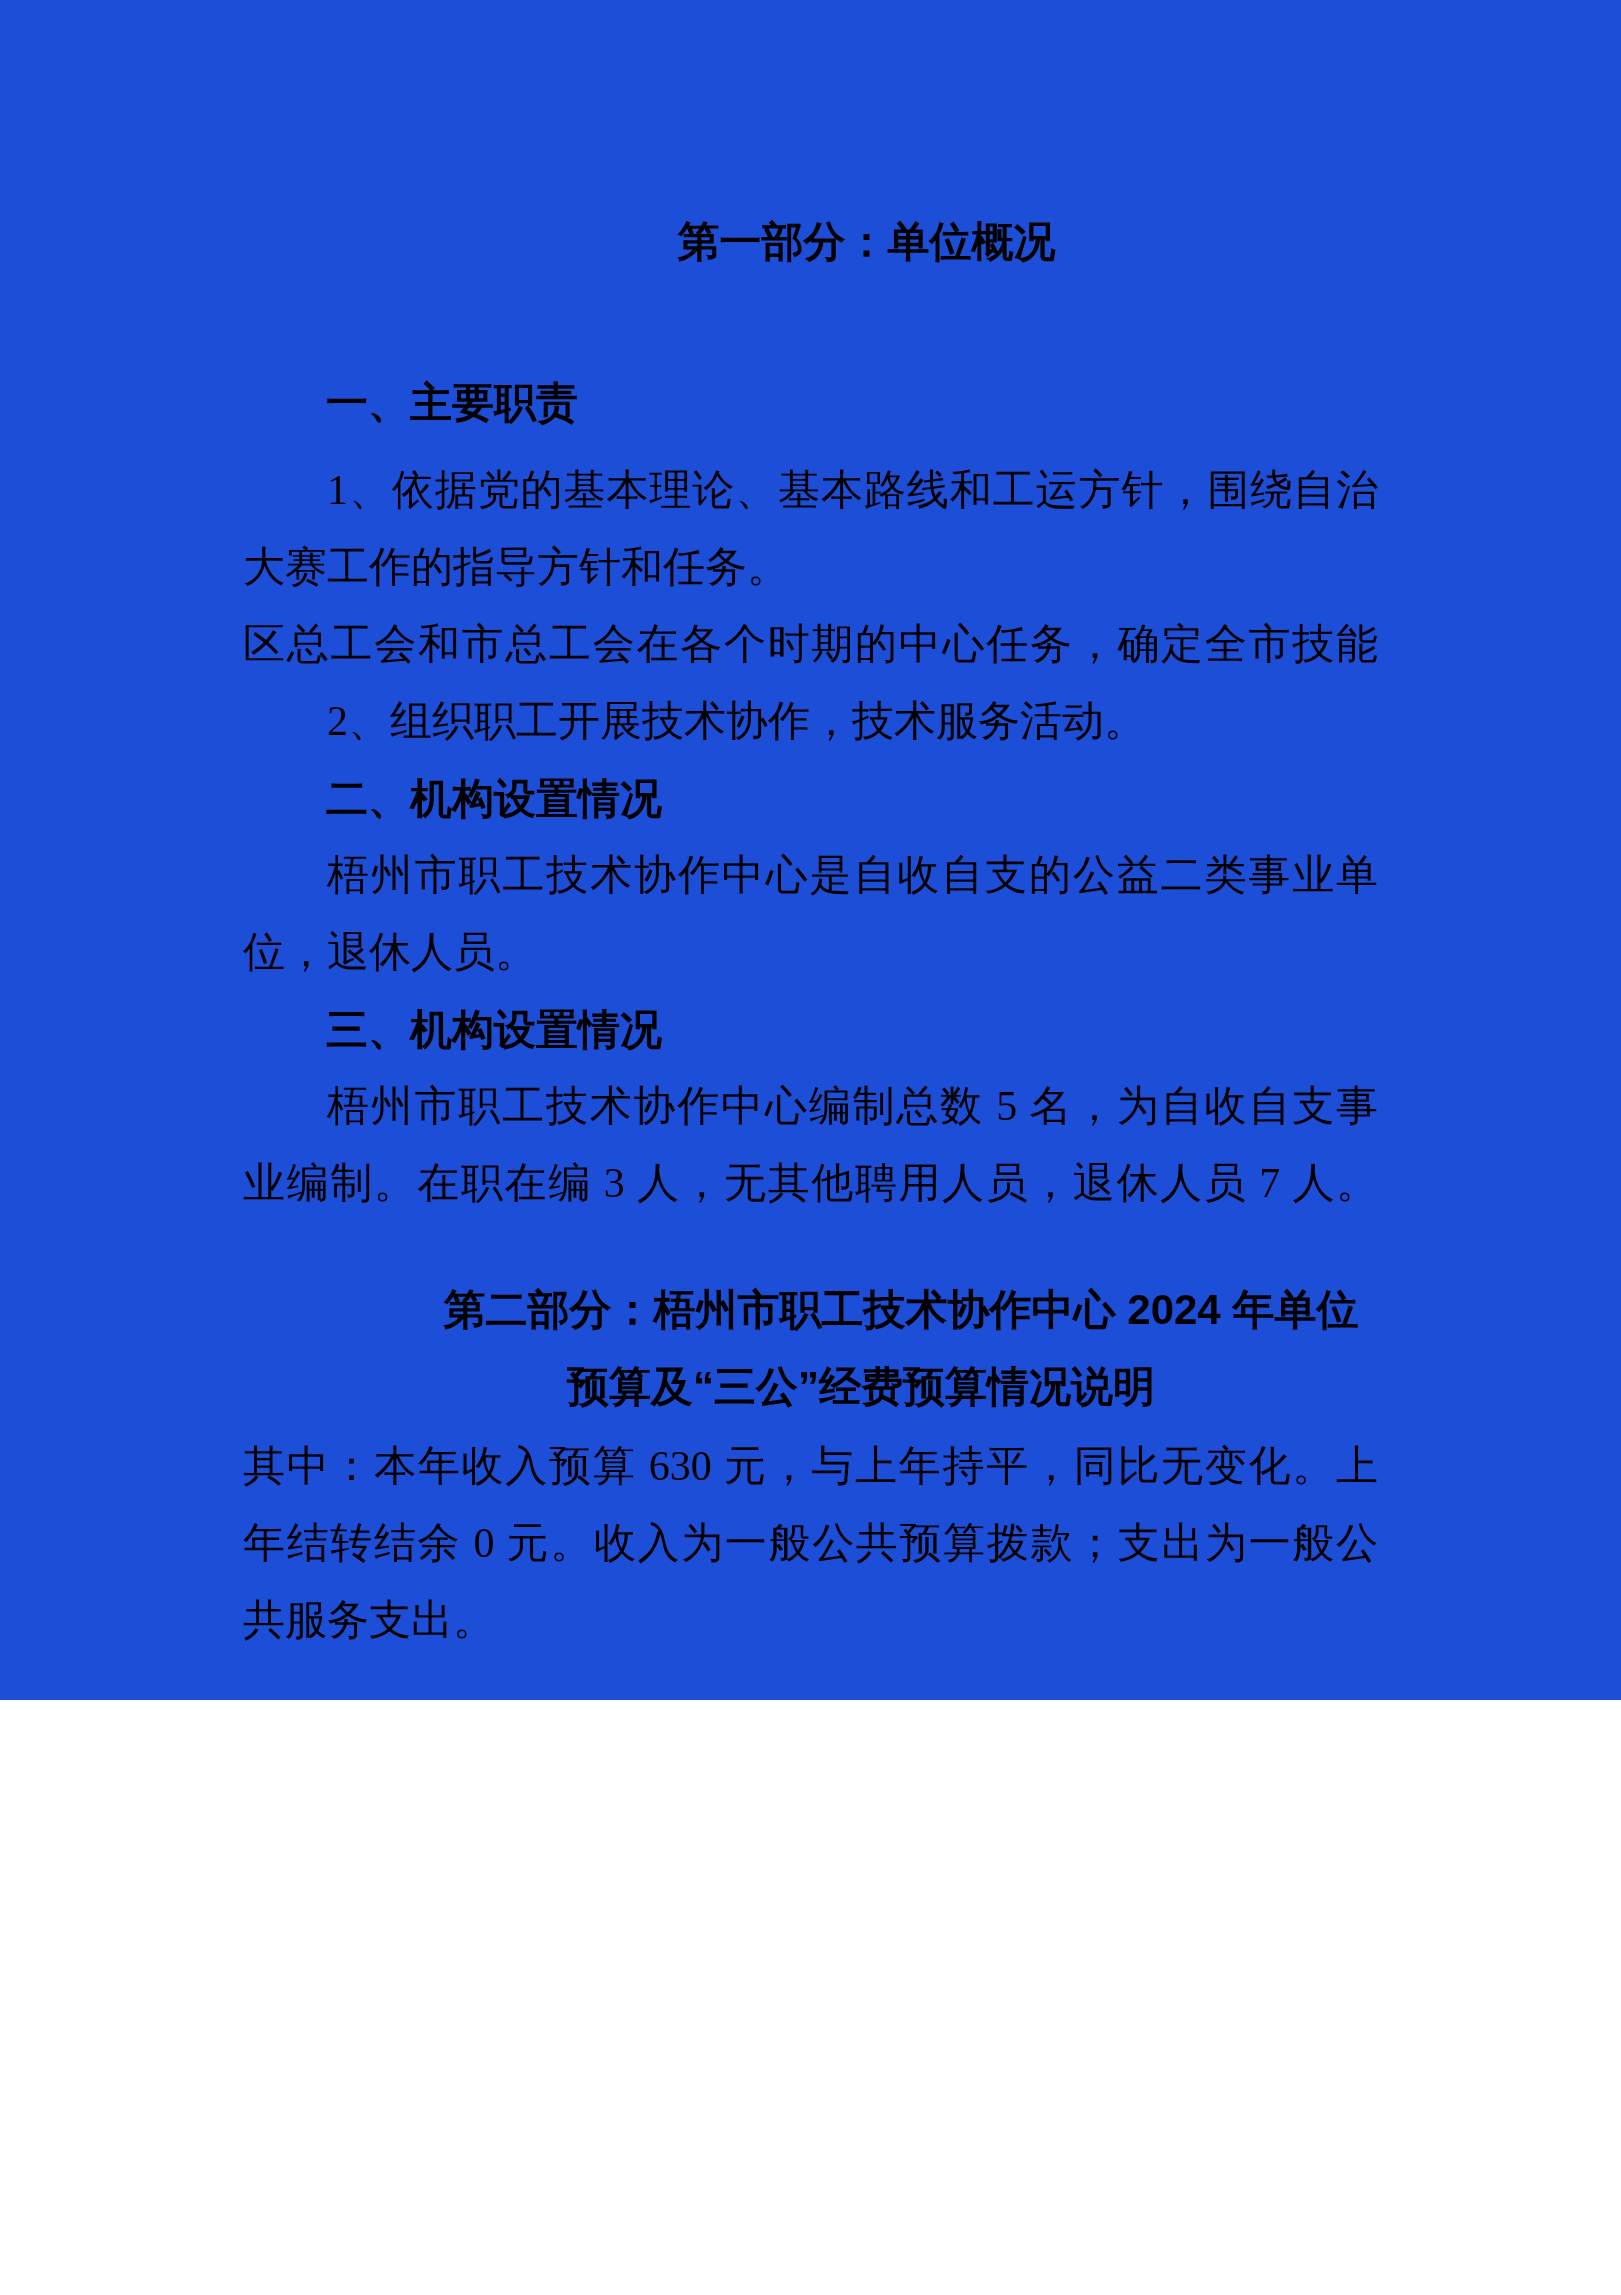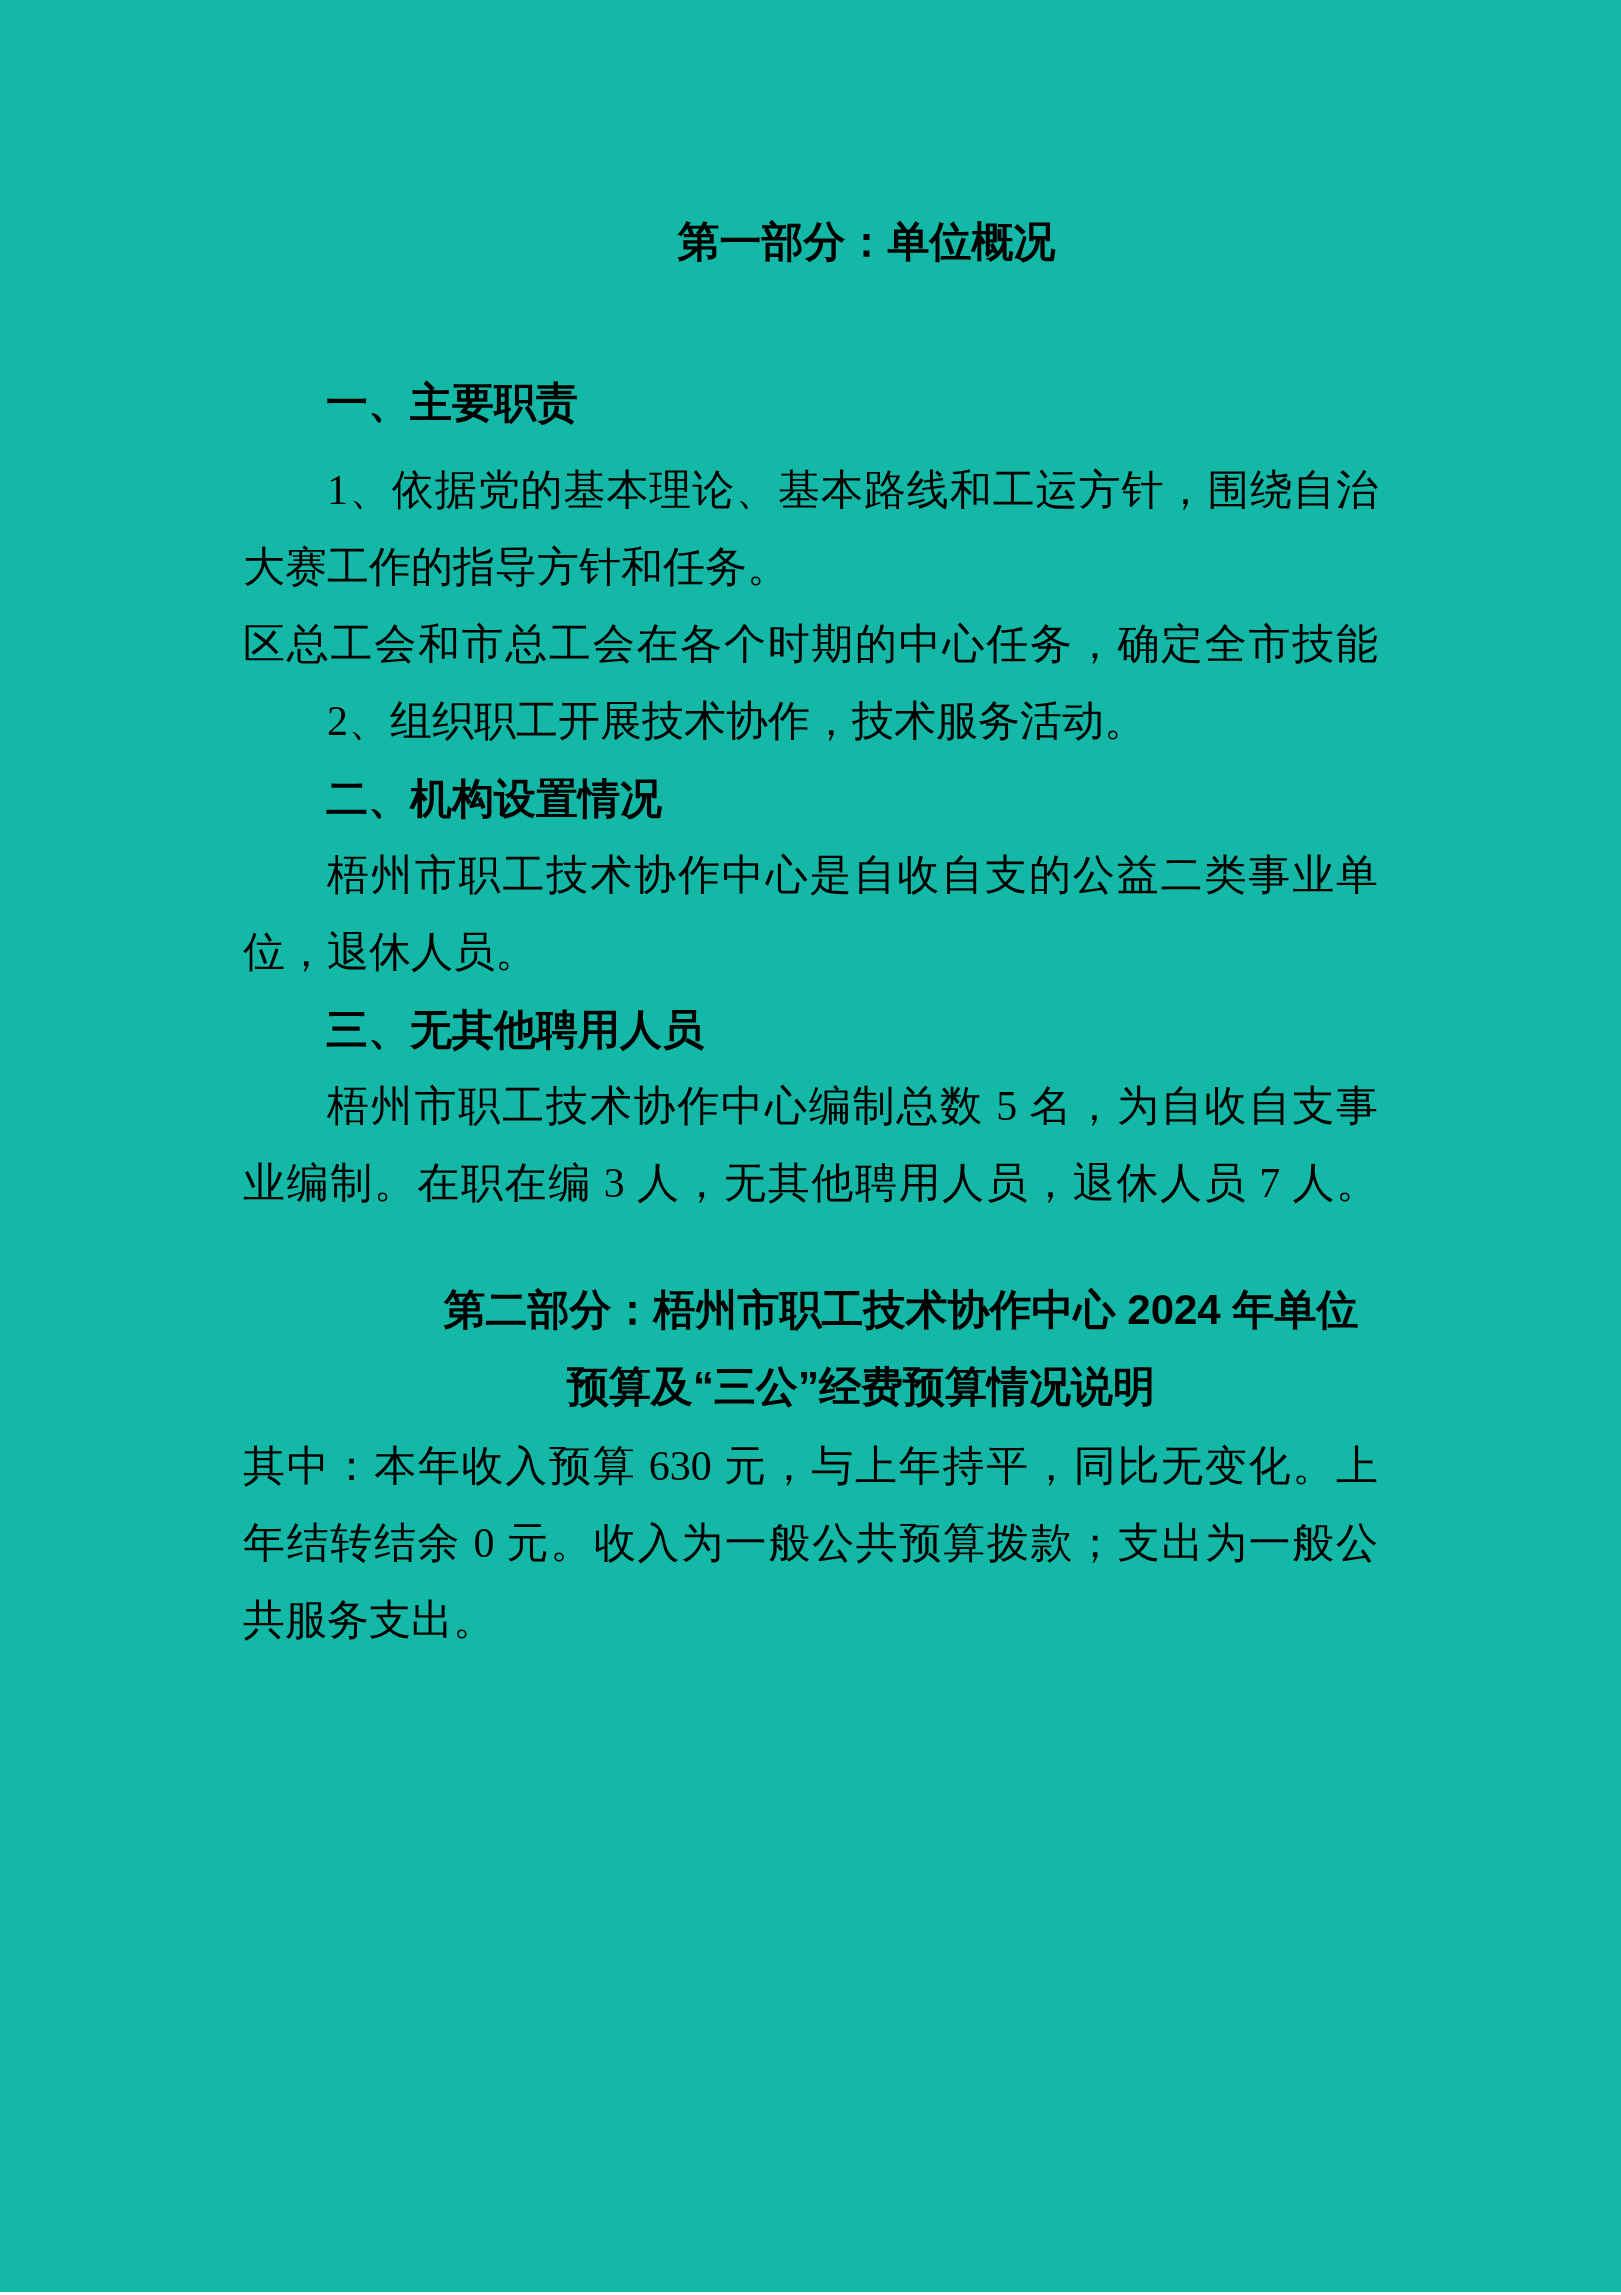--- a/index.html
+++ b/index.html
@@ -3,22 +3,22 @@
 <meta charset="utf-8">
 <style>
   html, body {
     margin: 0;
     padding: 0;
     background: #ffffff;
   }
   .page {
     position: relative;
     width: 1622px;
-    height: 2292px;
-    background: #14b8a6;
+    height: 1700px;
+    background: #1d4ed8;
     color: #000000;
     overflow: hidden;
     font-family: "Liberation Serif", "DejaVu Serif", serif;
   }
   .content {
     padding: 203px 243px 0 243px; 
     width: 1135px;
   }
   
   .line, .doc-heading, .doc-title-line {
@@ -88,21 +88,21 @@
     </div>
 
 
     <div class="doc-heading">二、机构设置情况</div>
 
     <div class="para">
       <div class="line j-first">梧州市职工技术协作中心是自收自支的公益二类事业单</div>
       <div class="line j-last">位，退休人员。</div>
     </div>
 
-    <div class="doc-heading">三、无其他聘用人员</div>
+    <div class="doc-heading">三、机构设置情况</div>
 
     <div class="para">
       <div class="line j-first">梧州市职工技术协作中心编制总数 5 名，为自收自支事</div>
       <div class="line">业编制。在职在编 3 人，无其他聘用人员，退休人员 7 人。</div>
     </div>
 
     <div class="title2-block mt-title2">
       <div class="doc-title-line title-part2-l1">第二部分：梧州市职工技术协作中心 2024 年单位</div>
       <div class="doc-title-line title-part2-l2">预算及“三公”经费预算情况说明</div>
     </div>

